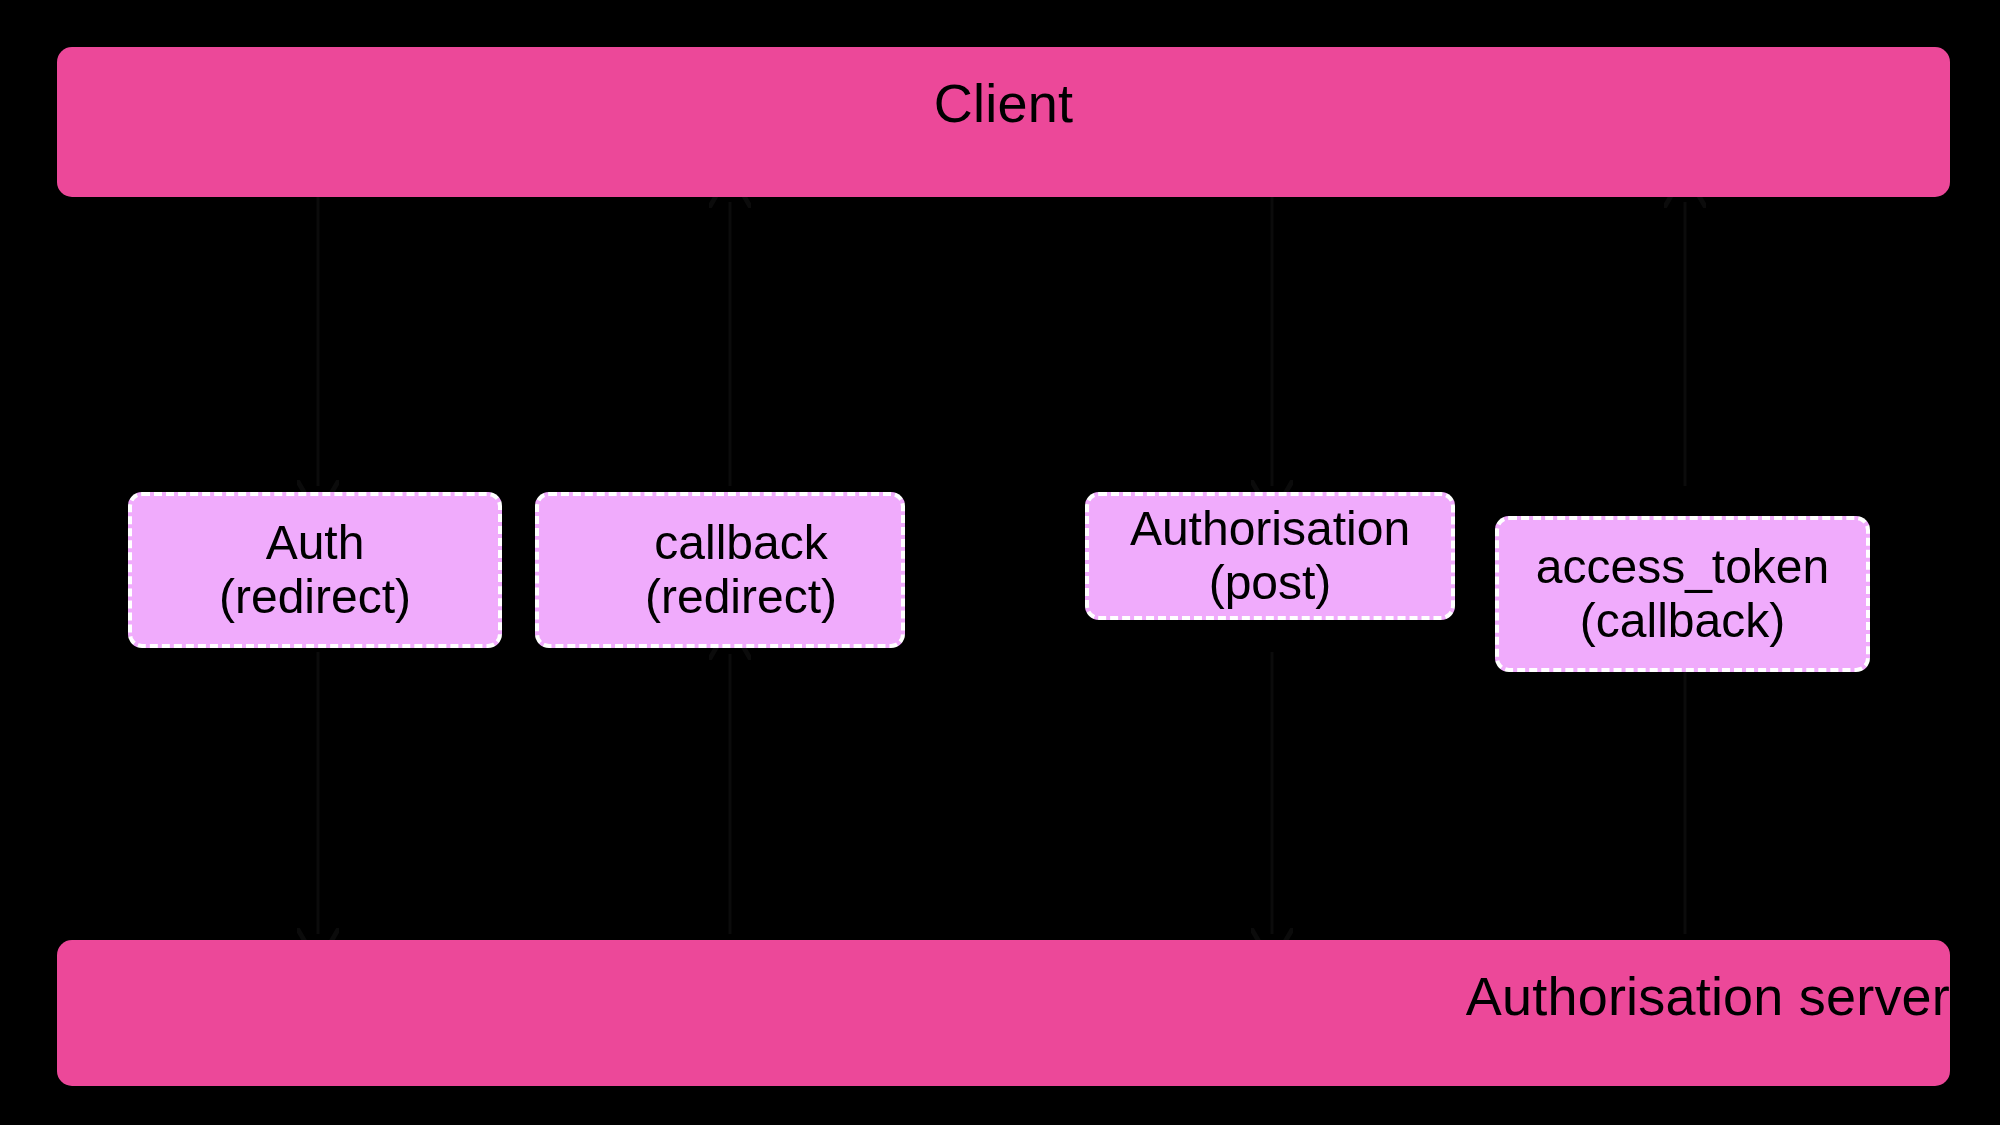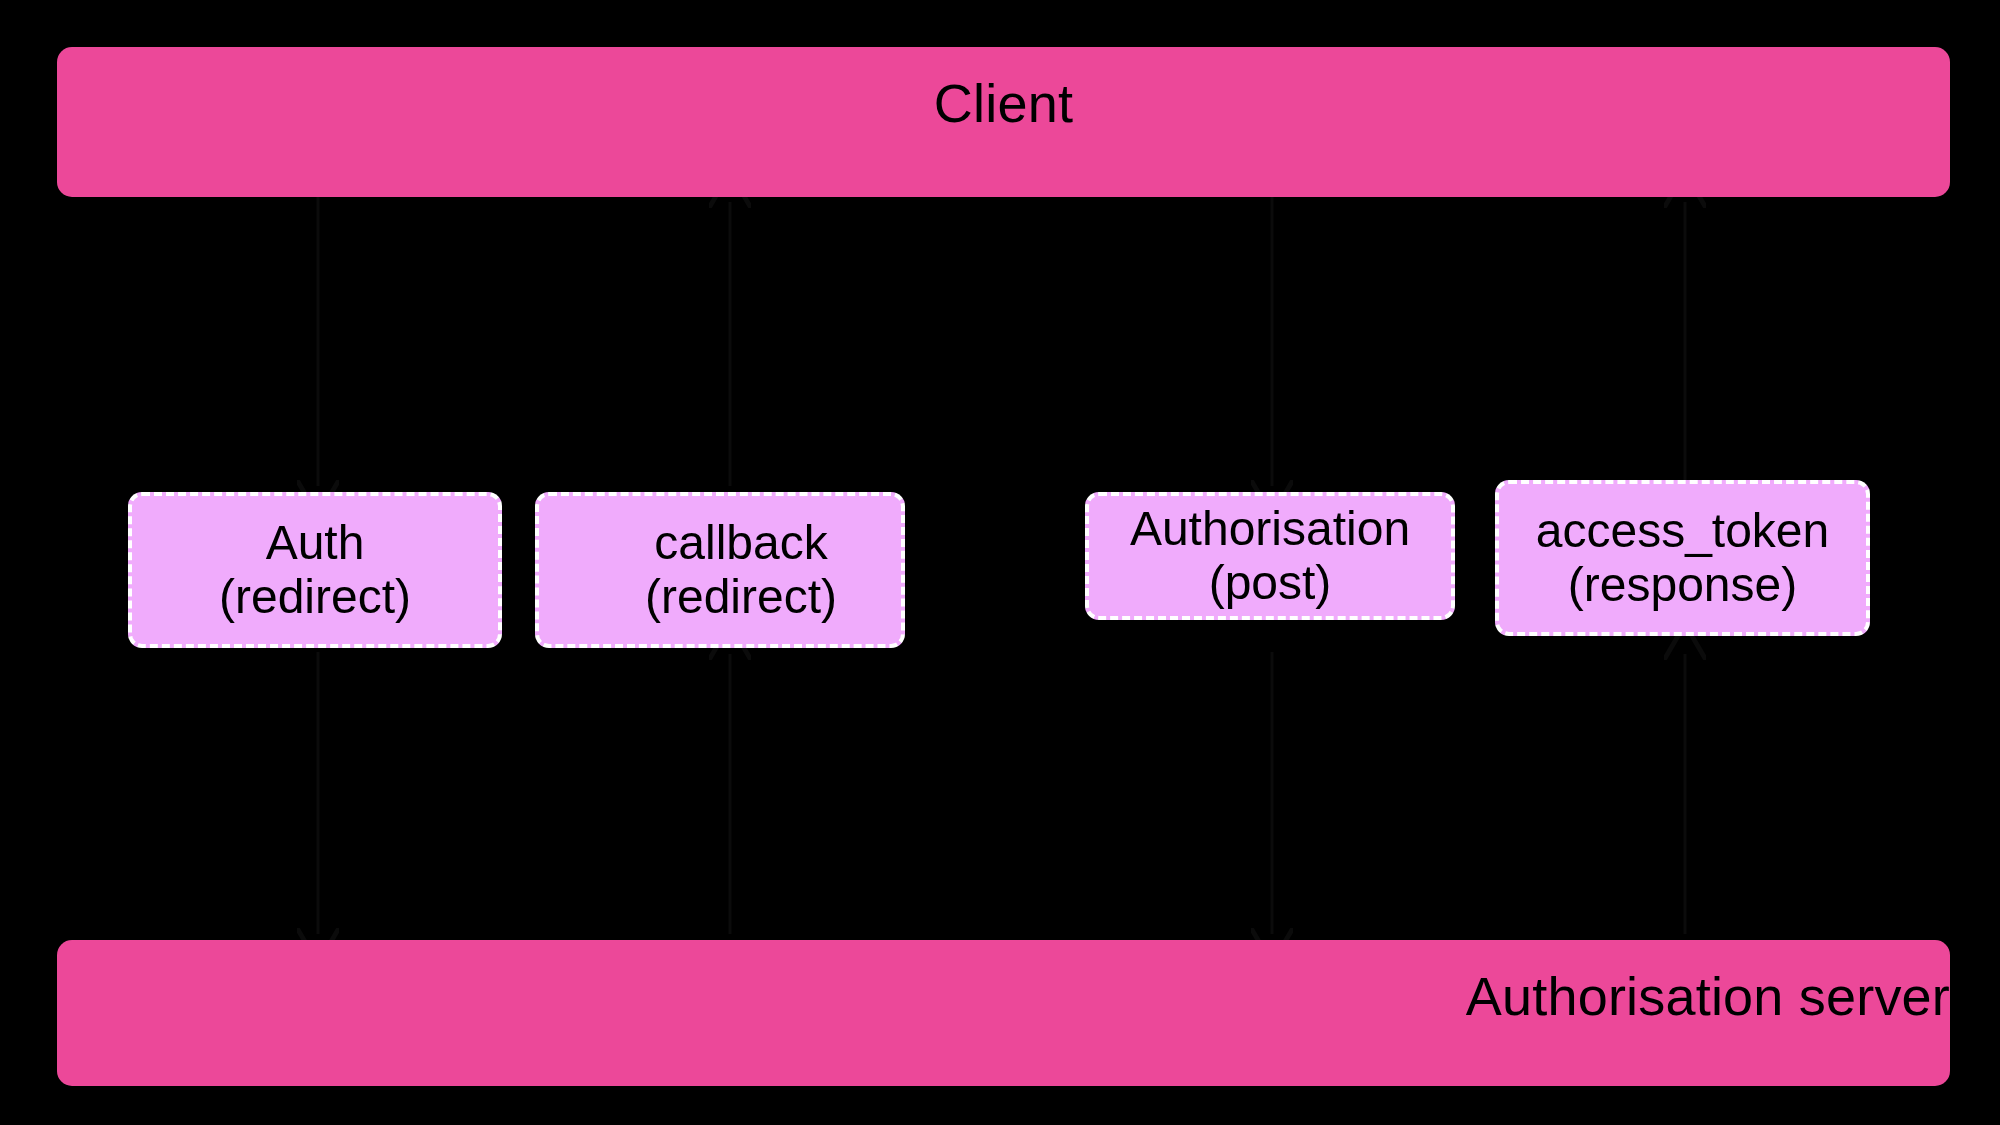--- a/index.html
+++ b/index.html
@@ -82,21 +82,21 @@
     font-size: 48px;
     line-height: 1.12;
     white-space: nowrap;
     font-weight: 400;
     text-align: center;
   }
 
   #msg-auth-redirect        { left: 128px;  top: 492px; width: 374px; height: 156px; }
   #msg-callback-redirect    { left: 535px;  top: 492px; width: 370px; height: 156px; padding-left: 48px; }
   #msg-authorisation-post   { left: 1085px; top: 492px; width: 370px; height: 128px; }
-  #msg-access-token-response{ left: 1495px; top: 480px; width: 375px; height: 156px; }
+  #msg-access-token-response{ left: 1495px; top: 516px; width: 375px; height: 156px; }
 </style>
 </head>
 <body>
 
 <div id="diagram">
 
   <svg id="connectors" viewBox="0 0 2000 1125" width="2000" height="1125" aria-hidden="true">
     <defs>
       <marker id="arrow-down" markerWidth="14" markerHeight="14" refX="2" refY="7" orient="auto" markerUnits="strokeWidth">
         <path d="M0,0 L12,7 L0,14" fill="none" stroke="#0b0b0b" stroke-width="1.6"></path>
@@ -129,20 +129,20 @@
     <span class="msg-line">(redirect)</span>
   </div>
 
   <div id="msg-authorisation-post" class="msg-box">
     <span class="msg-line">Authorisation</span>
     <span class="msg-line">(post)</span>
   </div>
 
   <div id="msg-access-token-response" class="msg-box">
     <span class="msg-line">access_token</span>
-    <span class="msg-line">(response)</span>
+    <span class="msg-line">(callback)</span>
   </div>
 
   <div id="auth-server-box" class="actor-box">
     <span class="actor-label">Authorisation server</span>
   </div>
 
 </div>
 
 </body></html>

